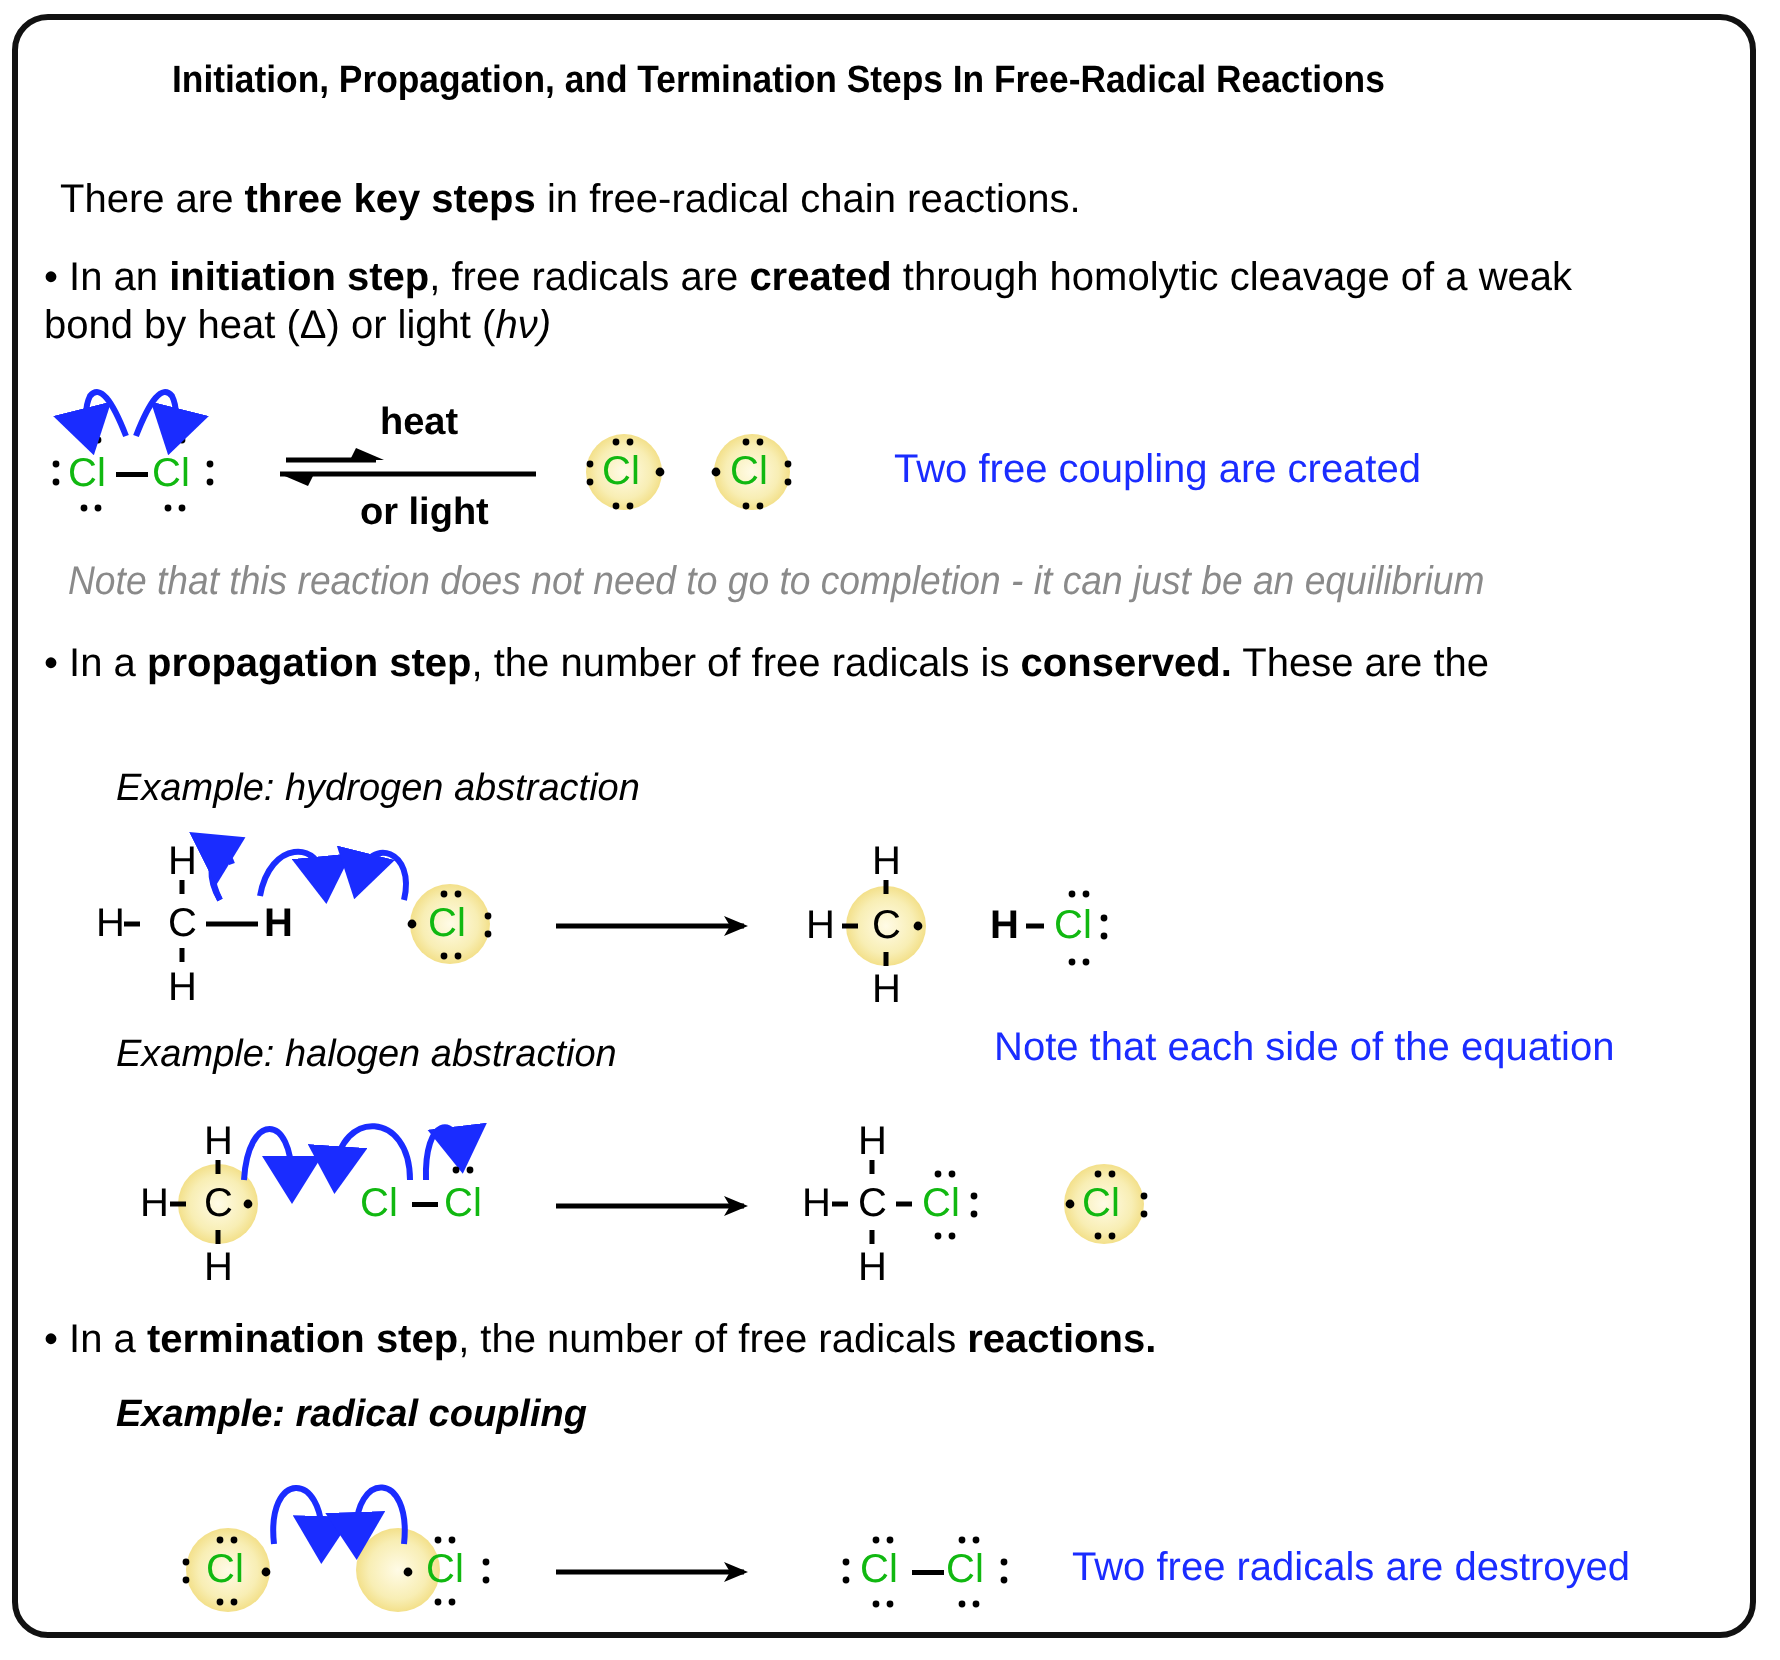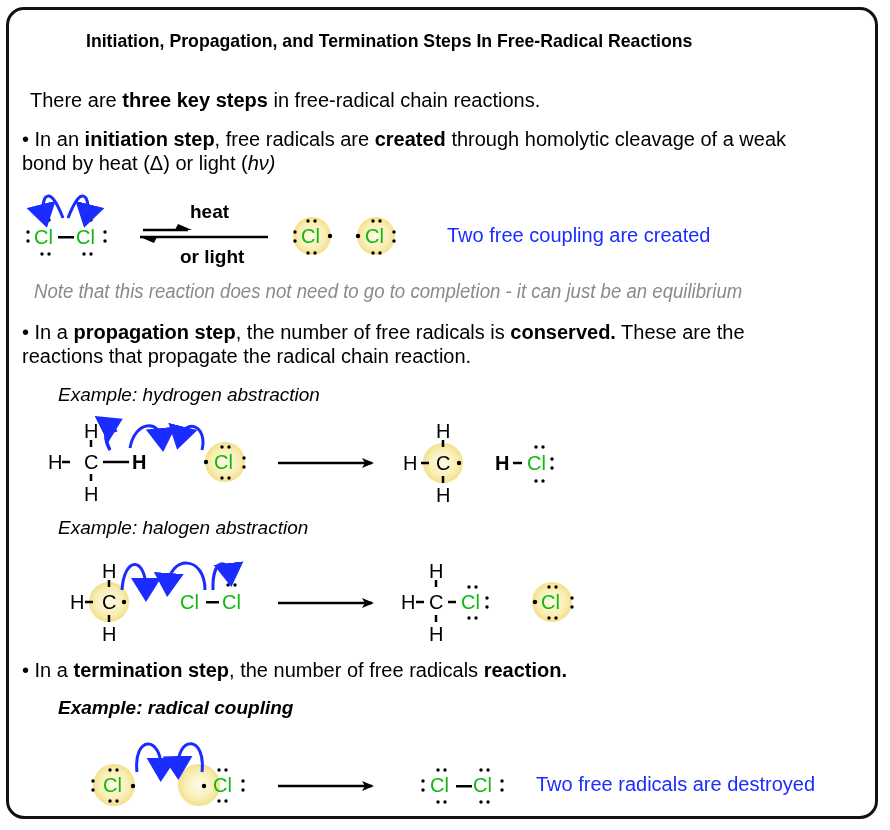--- a/index.html
+++ b/index.html
@@ -219,58 +219,58 @@
 <span class="abs chem cl" style="left:76px;top:226px;">Cl</span>
 <span class="abs" style="left:190px;top:201px;font-size:19px;font-weight:bold;">heat</span>
 <span class="abs" style="left:180px;top:246px;font-size:19px;font-weight:bold;">or light</span>
 <span class="abs chem cl" style="left:301px;top:225px;">Cl</span>
 <span class="abs chem cl" style="left:365px;top:225px;">Cl</span>
 <span class="abs blue" style="left:447px;top:224px;">Two free coupling are created</span>
 <span class="abs note-gray" style="left:34px;top:280px;">Note that this reaction does not need to go to completion - it can just be an equilibrium</span>
 
 <div class="abs body-text" style="left:22px;top:320px;">
   <span>• In a </span><b>propagation step</b><span>, the number of free radicals is </span><b>conserved.</b><span> These are the</span><br>
-  <span>reactions that propagate the radical chain reaction.</span>
 </div>
 <span class="abs example" style="left:58px;top:384px;">Example: hydrogen abstraction</span>
 
 <span class="abs chem" style="left:84px;top:420px;">H</span>
 <span class="abs chem" style="left:48px;top:451px;">H</span>
 <span class="abs chem" style="left:84px;top:451px;">C</span>
 <span class="abs chem" style="left:132px;top:451px;font-weight:bold;">H</span>
 <span class="abs chem" style="left:84px;top:483px;">H</span>
 <span class="abs chem cl" style="left:214px;top:451px;">Cl</span>
 
 <span class="abs chem" style="left:436px;top:420px;">H</span>
 <span class="abs chem" style="left:403px;top:452px;">H</span>
 <span class="abs chem" style="left:436px;top:452px;">C</span>
 <span class="abs chem" style="left:436px;top:484px;">H</span>
 <span class="abs chem" style="left:495px;top:452px;font-weight:bold;">H</span>
 <span class="abs chem cl" style="left:527px;top:452px;">Cl</span>
 
 <span class="abs example" style="left:58px;top:517px;">Example: halogen abstraction</span>
 <div class="abs blue" style="left:497px;top:512px;line-height:24px;">
+  <div>Note that each side of the equation</div>
 </div>
 
 <span class="abs chem" style="left:102px;top:560px;">H</span>
 <span class="abs chem" style="left:70px;top:591px;">H</span>
 <span class="abs chem" style="left:102px;top:591px;">C</span>
 <span class="abs chem" style="left:102px;top:623px;">H</span>
 <span class="abs chem cl" style="left:180px;top:591px;">Cl</span>
 <span class="abs chem cl" style="left:222px;top:591px;">Cl</span>
 
 <span class="abs chem" style="left:429px;top:560px;">H</span>
 <span class="abs chem" style="left:401px;top:591px;">H</span>
 <span class="abs chem" style="left:429px;top:591px;">C</span>
 <span class="abs chem" style="left:429px;top:623px;">H</span>
 <span class="abs chem cl" style="left:461px;top:591px;">Cl</span>
 <span class="abs chem cl" style="left:541px;top:591px;">Cl</span>
 
 <div class="abs body-text" style="left:22px;top:658px;">
-  <span>• In a </span><b>termination step</b><span>, the number of free radicals </span><b>reaction.</b>
+  <span>• In a </span><b>termination step</b><span>, the number of free radicals </span><b>reactions.</b>
 </div>
 <span class="abs example" style="left:58px;top:697px;font-weight:bold;">Example: radical coupling</span>
 
 <span class="abs chem cl" style="left:103px;top:774px;">Cl</span>
 <span class="abs chem cl" style="left:213px;top:774px;">Cl</span>
 <span class="abs chem cl" style="left:430px;top:774px;">Cl</span>
 <span class="abs chem cl" style="left:473px;top:774px;">Cl</span>
 <span class="abs blue" style="left:536px;top:773px;">Two free radicals are destroyed</span>
 
 </body></html>

